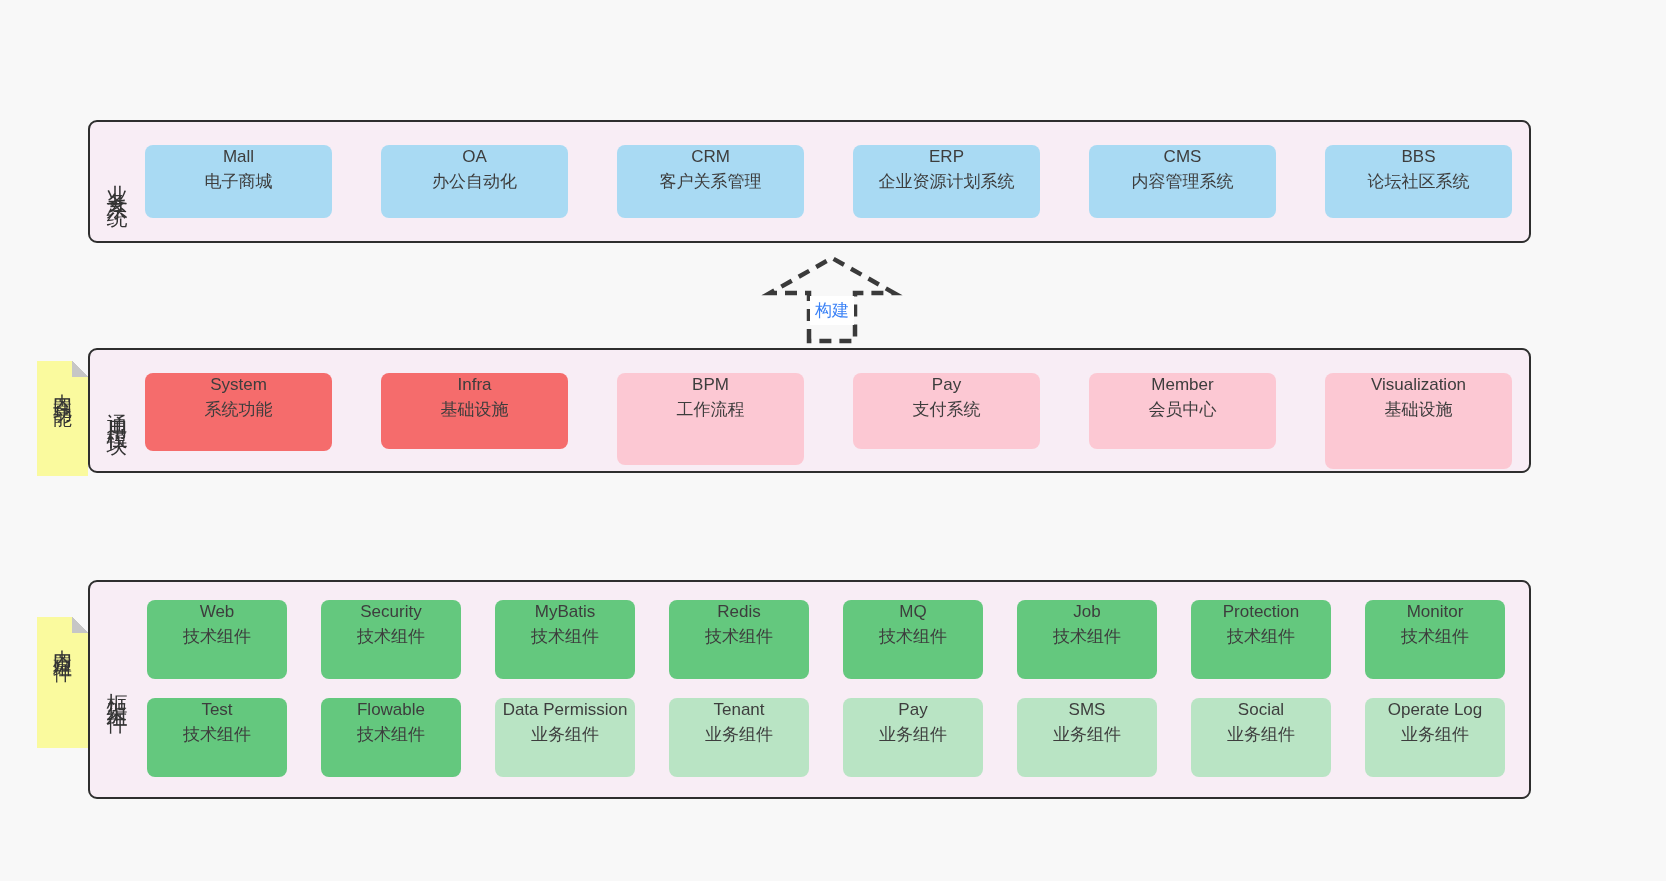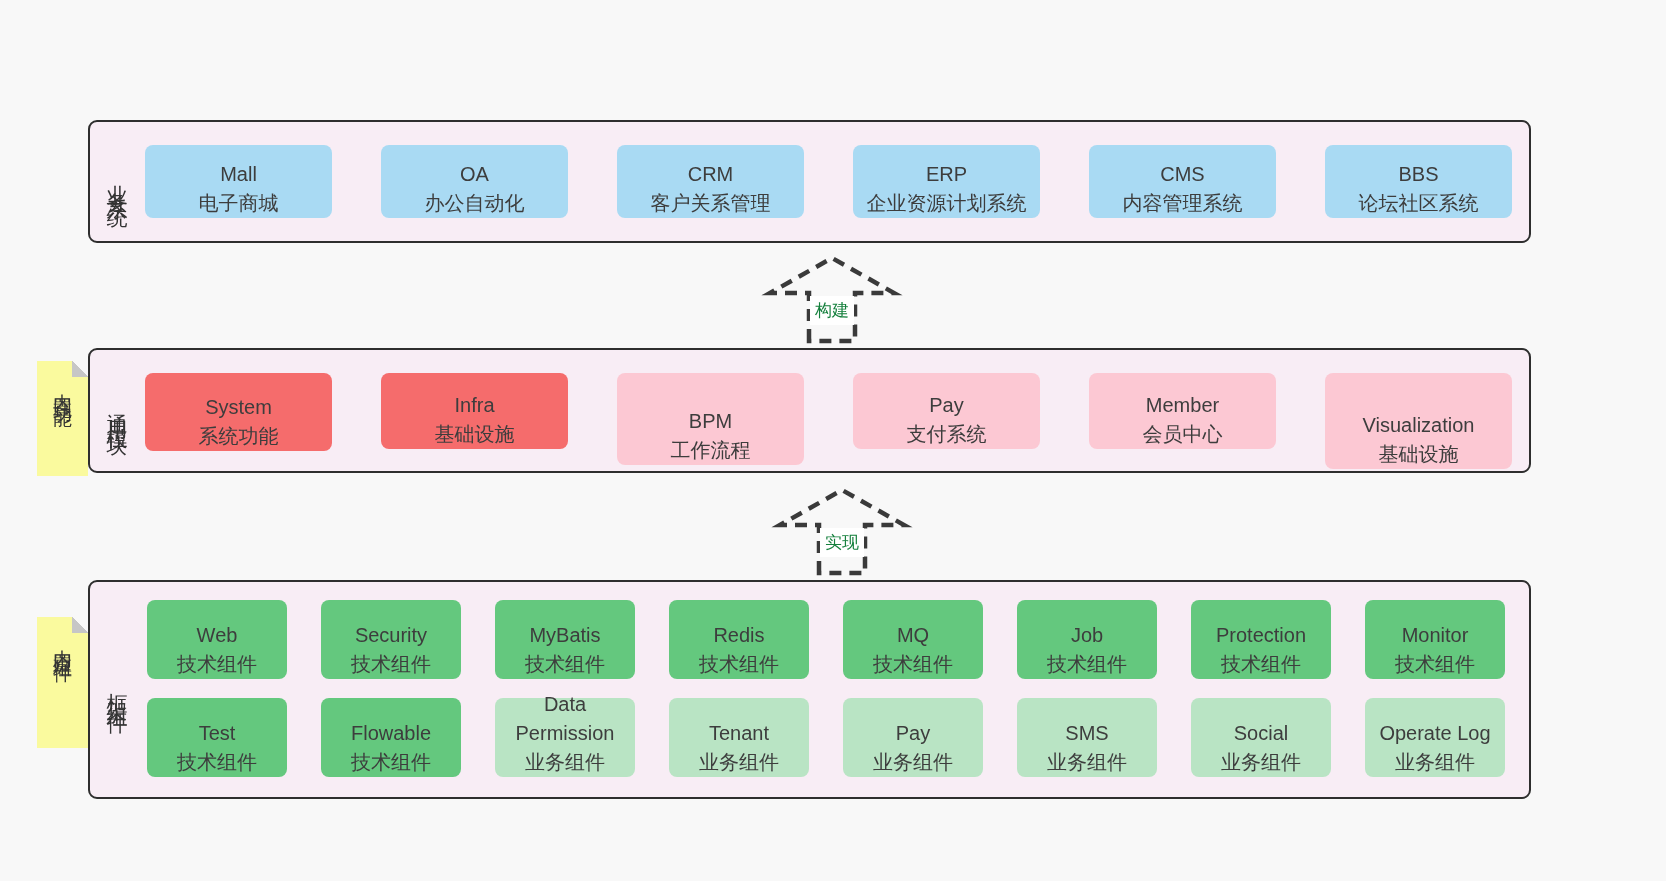--- a/index.html
+++ b/index.html
@@ -36,23 +36,23 @@
   .boxrow { position:absolute; left:55px; display:flex; }
   .row-wide   { gap:49px; }
   .row-narrow { left:57px; gap:34px; }
   .panel-business  .boxrow { top:23px; }
   .panel-modules   .boxrow { top:23px; }
   .panel-framework .row1 { top:18px; }
   .panel-framework .row2 { top:116px; }
 
   .box {
     display:flex; flex-direction:column;
-    align-items:center; justify-content:flex-end;
+    align-items:center; justify-content:flex-start;
     text-align:center; border-radius:8px;
-    font-size:20px; line-height:1.45;
+    font-size:17px; line-height:1.45;
   }
   .box .en, .box .cn { display:block; }
   .box-wide   { width:187px; height:73px; }
   .box-narrow { width:140px; height:79px; }
 
   .blue       { background:#a9daf3; }
   .red        { background:#f56c6c; }
   .pink       { background:#fcc8d3; }
   .green      { background:#64c87e; }
   .lightgreen { background:#b9e4c4; }
@@ -78,21 +78,21 @@
 
   
   .arrow { position:absolute; width:144px; height:90px; z-index:0; }
   .arrow-build     { left:760px; top:254px; }
   .arrow-implement { left:770px; top:486px; }
   .arrow svg { position:absolute; inset:0; }
   .arrow-label {
     position:absolute; left:50%; top:42px;
     transform:translateX(-50%);
     background:#ffffff; padding:3px 5px;
-    font-size:17px; color:#15803d; white-space:nowrap;
+    font-size:17px; color:#3b82f6; white-space:nowrap;
   }
 </style>
 </head>
 <body>
 
 <div class="canvas">
 
   <div class="panel panel-business">
     <div class="panel-label">业务系统</div>
     <div class="boxrow row-wide">
@@ -157,26 +157,20 @@
         <span class="en">Member</span>
         <span class="cn">会员中心</span>
       </div>
       <div class="box box-wide pink" style="height:96px">
         <span class="en">Visualization</span>
         <span class="cn">基础设施</span>
       </div>
     </div>
   </div>
 
-  <div class="arrow arrow-implement">
-    <svg viewBox="0 0 144 90">
-      <path d="M49,87 L49,39 L10,39 L72,4 L134,39 L95,39 L95,87 Z" fill="none" stroke="#3a3a3a" stroke-width="4.5" stroke-dasharray="12 8"></path>
-    </svg>
-    <span class="arrow-label">实现</span>
-  </div>
 
   <div class="sticky sticky-framework">
     <div class="fold"></div>
     <div class="sticky-label">内置组件</div>
   </div>
   <div class="panel panel-framework">
     <div class="panel-label">框架组件</div>
 
     <div class="boxrow row-narrow row1">
       <div class="box box-narrow green">

